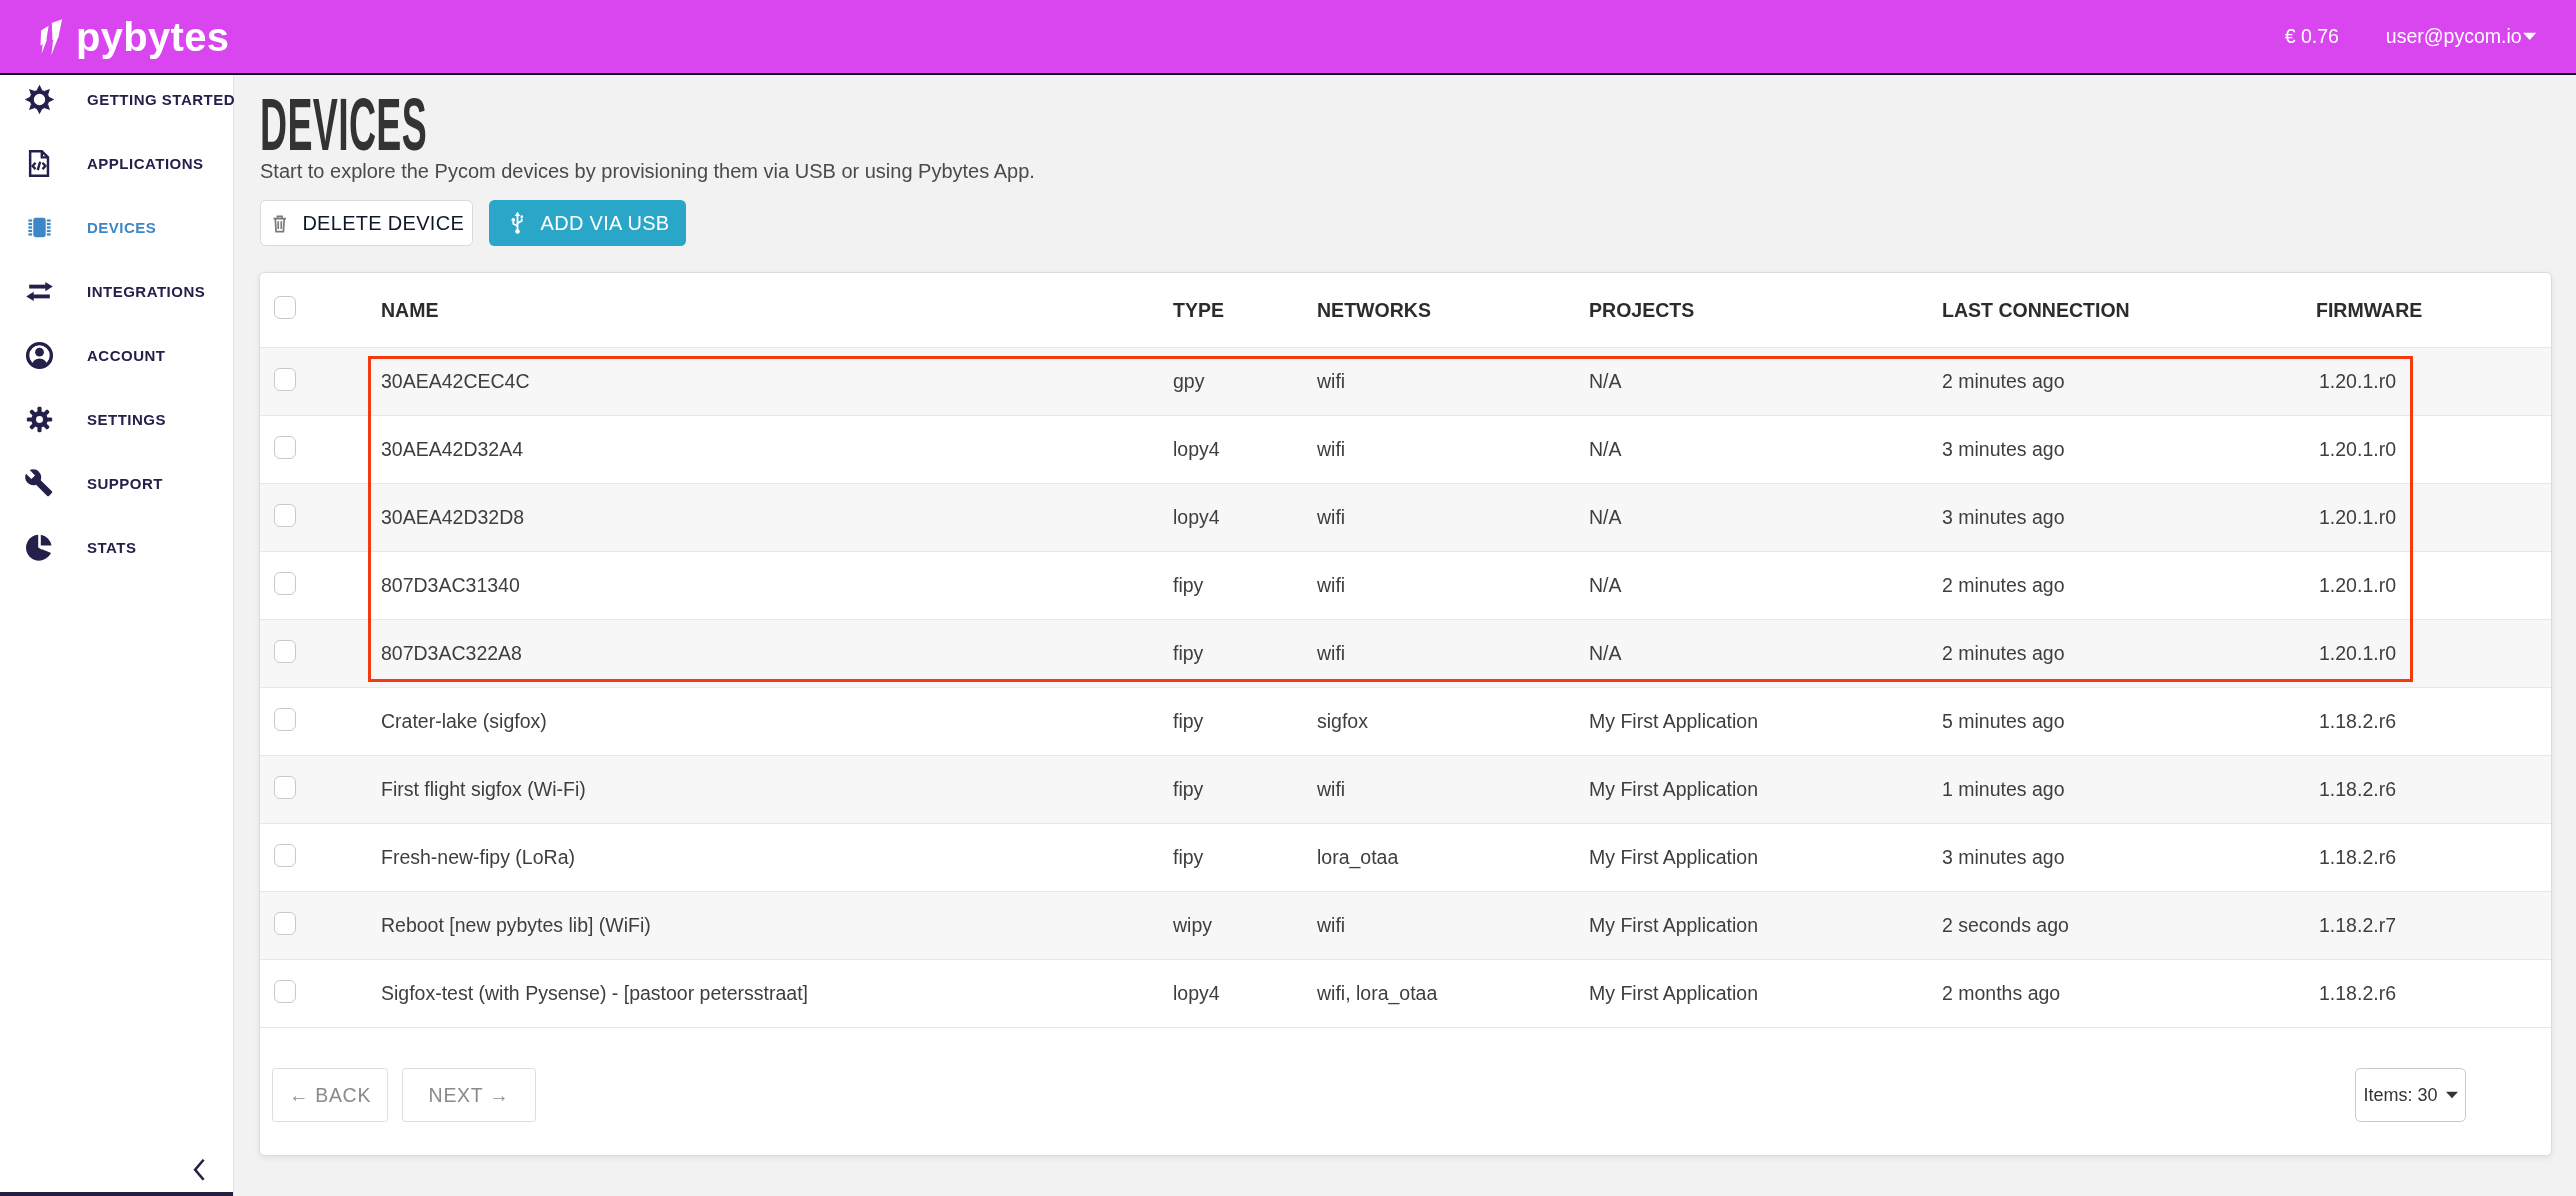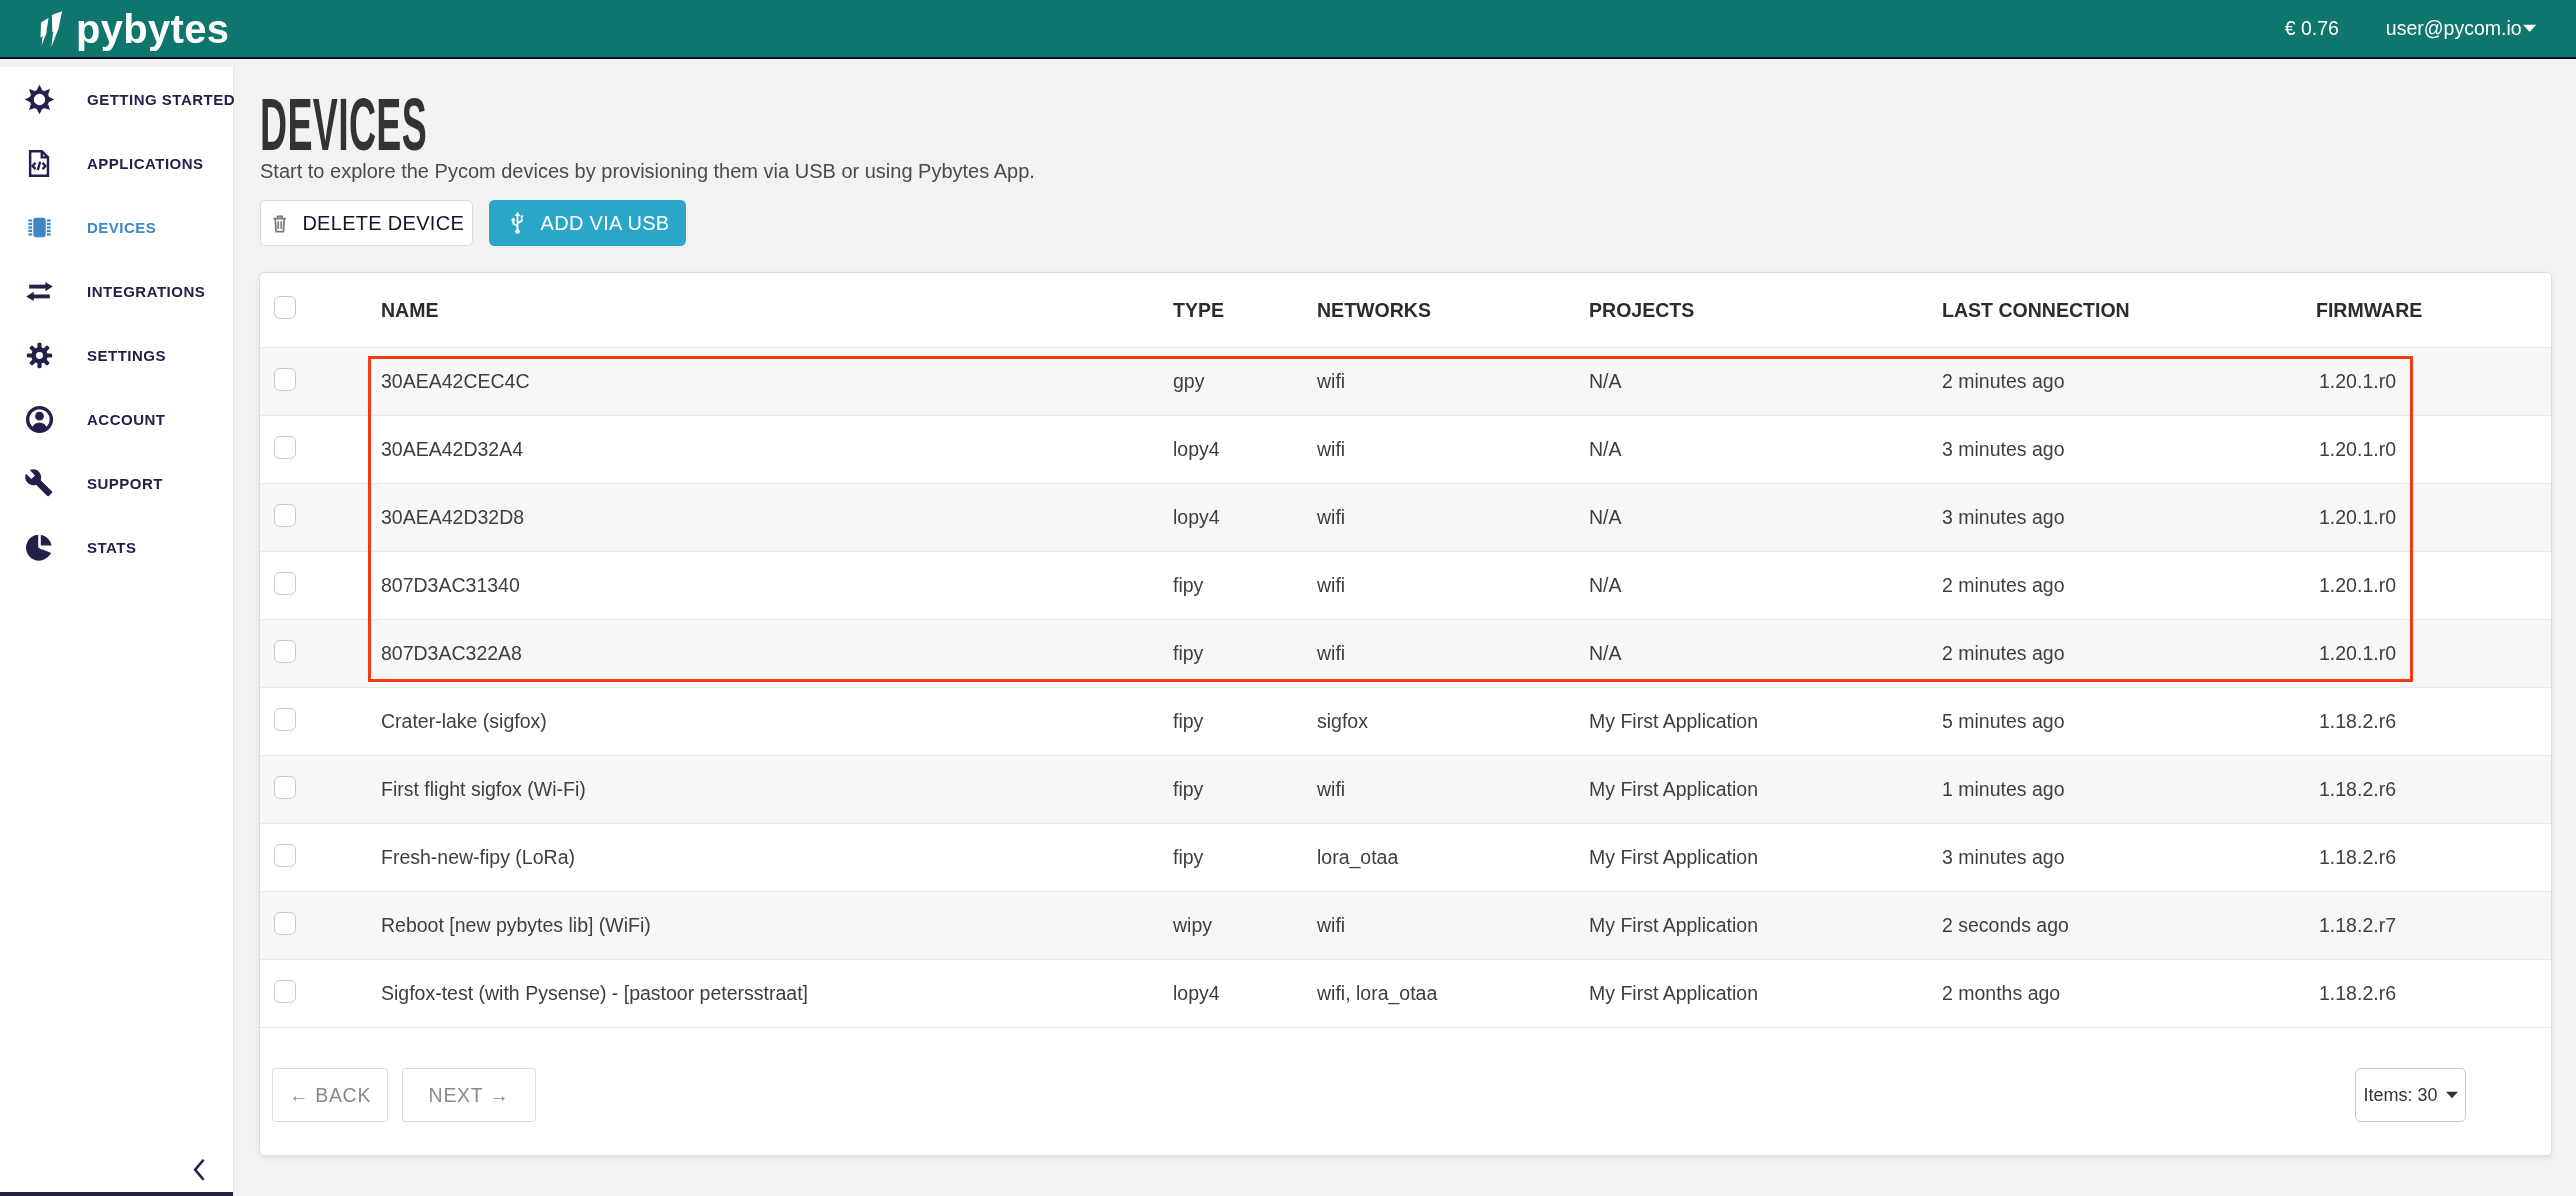--- a/index.html
+++ b/index.html
@@ -4,21 +4,21 @@
 <style>
   html,body{margin:0;padding:0;}
   body{
     width:2576px;height:1196px;overflow:hidden;position:relative;
     background:#f2f2f2;
     font-family:"Liberation Sans","DejaVu Sans",sans-serif;
     -webkit-font-smoothing:antialiased;
   }
   
   .topbar{
-    position:absolute;top:0;left:0;width:100%;height:59px;background:#0f766e;
+    position:absolute;top:0;left:0;width:100%;height:75px;background:#d946ef;
     display:flex;align-items:center;justify-content:space-between;
     padding:0 40px;box-sizing:border-box;border-bottom:2px solid #0f0d20;z-index:10;
   }
   .logo{display:flex;align-items:center;gap:8px;cursor:pointer;}
   .logo-text{color:#ffffff;font-size:40px;font-weight:700;letter-spacing:0.3px;line-height:1;}
   .topbar-right{display:flex;align-items:center;gap:47px;}
   .balance{color:#ffffff;font-size:19.5px;}
   .user-menu{display:flex;align-items:center;gap:1px;background:none;border:none;
     color:#ffffff;font-size:19.5px;font-family:inherit;cursor:pointer;padding:0;}
   
@@ -165,42 +165,42 @@
             <polygon points="7.5,12.2 1.7,15.8 7.5,19.4" stroke="none"></polygon>
           </g>
         </svg>
       </span>
       <span class="nav-label">INTEGRATIONS</span>
     </div>
 
     <div class="nav-item">
       <span class="nav-icon">
         <svg width="31" height="31" viewBox="0 0 24 24">
+          <circle cx="12" cy="12" r="9.2" fill="none" stroke="#23204a" stroke-width="2.6"></circle>
+          <circle cx="12" cy="9.4" r="3.4" fill="#23204a"></circle>
+          <path d="M5.8 18.9 C7 15.9 9.2 14.3 12 14.3 C14.8 14.3 17 15.9 18.2 18.9 A9.2 9.2 0 0 1 5.8 18.9 Z" fill="#23204a"></path>
+        </svg>
+      </span>
+      <span class="nav-label">ACCOUNT</span>
+    </div>
+
+    <div class="nav-item">
+      <span class="nav-icon">
+        <svg width="31" height="31" viewBox="0 0 24 24">
           <g fill="#23204a">
             <rect x="10.4" y="2.2" width="3.2" height="19.6" rx="1"></rect>
             <rect x="10.4" y="2.2" width="3.2" height="19.6" rx="1" transform="rotate(45 12 12)"></rect>
             <rect x="10.4" y="2.2" width="3.2" height="19.6" rx="1" transform="rotate(90 12 12)"></rect>
             <rect x="10.4" y="2.2" width="3.2" height="19.6" rx="1" transform="rotate(135 12 12)"></rect>
             <circle cx="12" cy="12" r="6.4"></circle>
           </g>
           <circle cx="12" cy="12" r="2.7" fill="#ffffff"></circle>
         </svg>
       </span>
       <span class="nav-label">SETTINGS</span>
-    </div>
-
-    <div class="nav-item">
-      <span class="nav-icon">
-        <svg width="31" height="31" viewBox="0 0 24 24">
-          <circle cx="12" cy="12" r="9.2" fill="none" stroke="#23204a" stroke-width="2.6"></circle>
-          <circle cx="12" cy="9.4" r="3.4" fill="#23204a"></circle>
-          <path d="M5.8 18.9 C7 15.9 9.2 14.3 12 14.3 C14.8 14.3 17 15.9 18.2 18.9 A9.2 9.2 0 0 1 5.8 18.9 Z" fill="#23204a"></path>
-        </svg>
-      </span>
-      <span class="nav-label">ACCOUNT</span>
     </div>
 
     <div class="nav-item">
       <span class="nav-icon">
         <svg width="29.5" height="29.5" viewBox="0 0 24 24">
           <path fill="#23204a" d="M22.7 19l-9.1-9.1c.9-2.3.4-5-1.5-6.9-2-2-5-2.4-7.4-1.3L9 6 6 9 1.6 4.7C.4 7.1.9 10.1 2.9 12.1c1.9 1.9 4.6 2.4 6.9 1.5l9.1 9.1c.4.4 1 .4 1.4 0l2.3-2.3c.5-.4.5-1.1.1-1.4z"></path>
         </svg>
       </span>
       <span class="nav-label">SUPPORT</span>
     </div>

